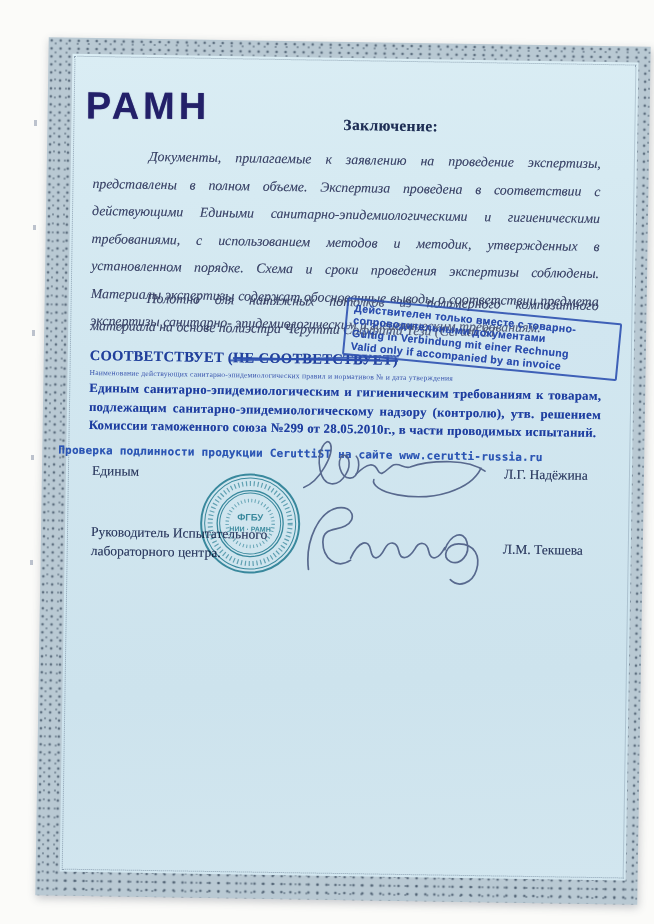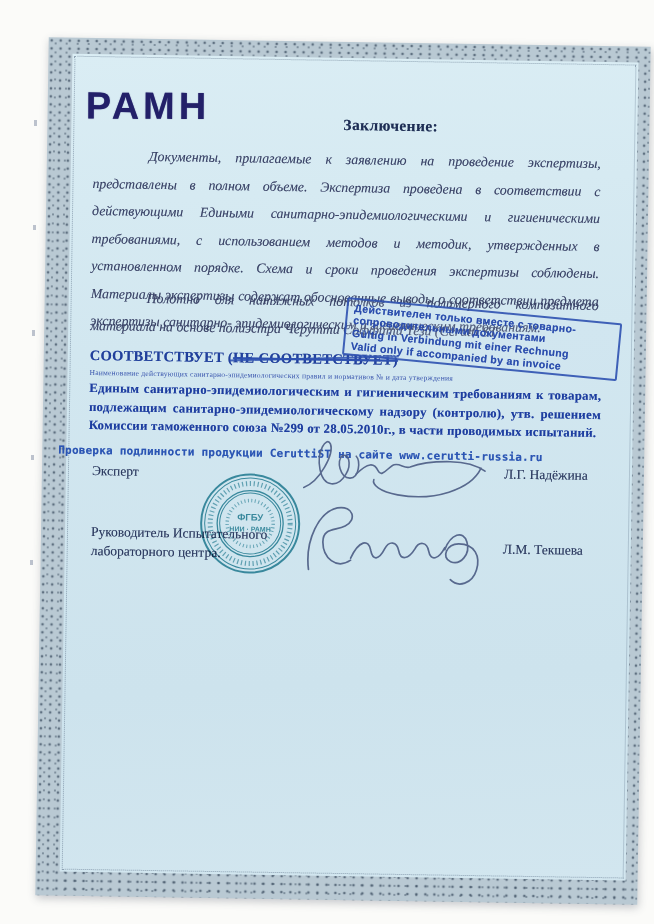--- a/index.html
+++ b/index.html
@@ -141,21 +141,21 @@
     <div class="stamp-box">
       <span>Действителен только вместе с товарно-</span>
       <span>сопроводительными документами</span>
       <span>Gültig in Verbindung mit einer Rechnung</span>
       <span>Valid only if accompanied by an invoice</span>
     </div>
 
     <div class="verify-line">Проверка подлинности продукции CeruttiST на сайте www.cerutti-russia.ru</div>
 
     <div class="role role1">
-      <span>Эксперт</span>
+      <span>Единым</span>
     </div>
     <div class="sig-name name1">Л.Г. Надёжина</div>
 
     <div class="role role2">
       <span>Руководитель Испытательного</span><br>
       <span>лабораторного центра.</span>
     </div>
     <div class="sig-name name2">Л.М. Текшева</div>
 
     <svg class="sig sig1" width="200" height="70" viewBox="0 0 200 70">

